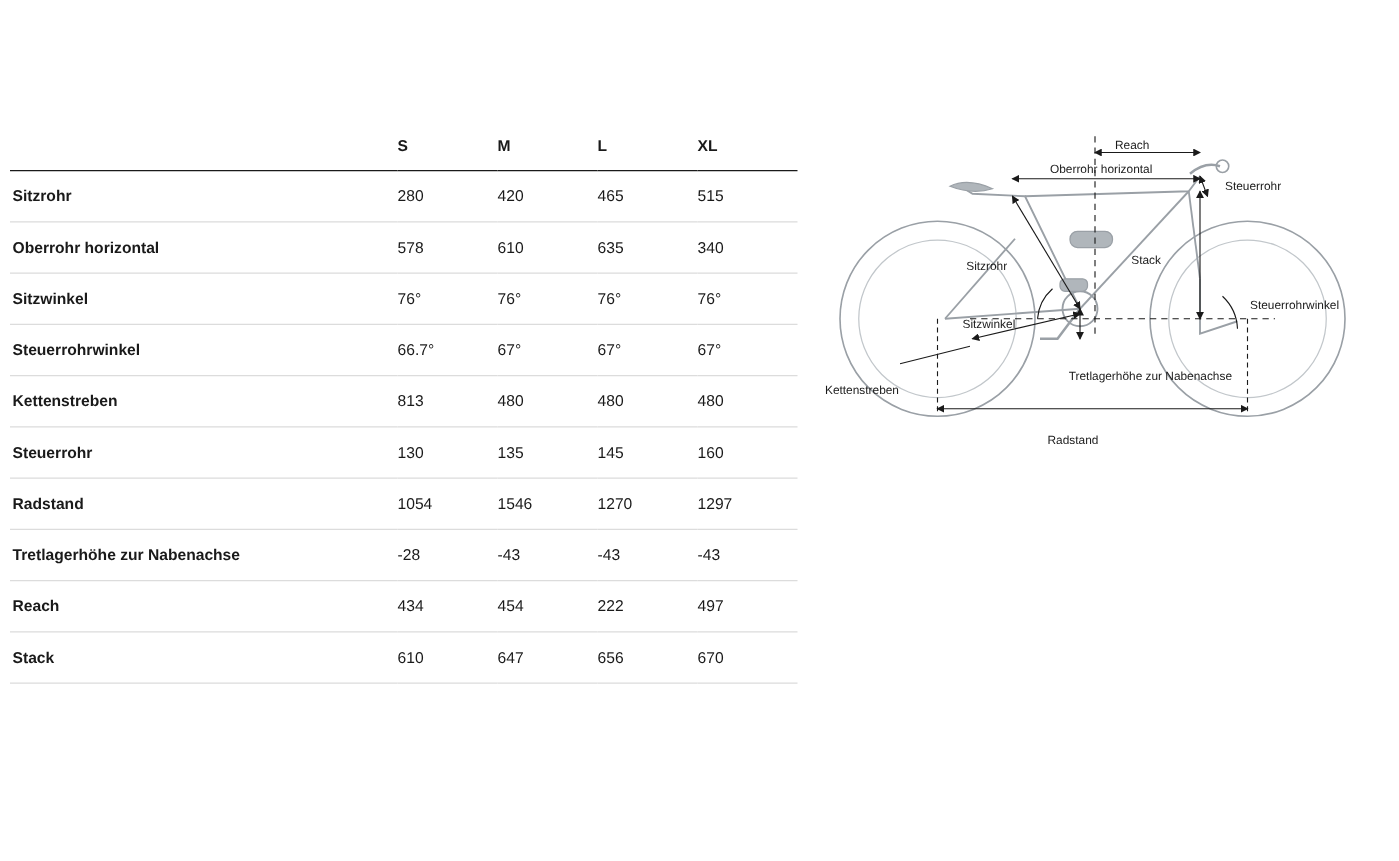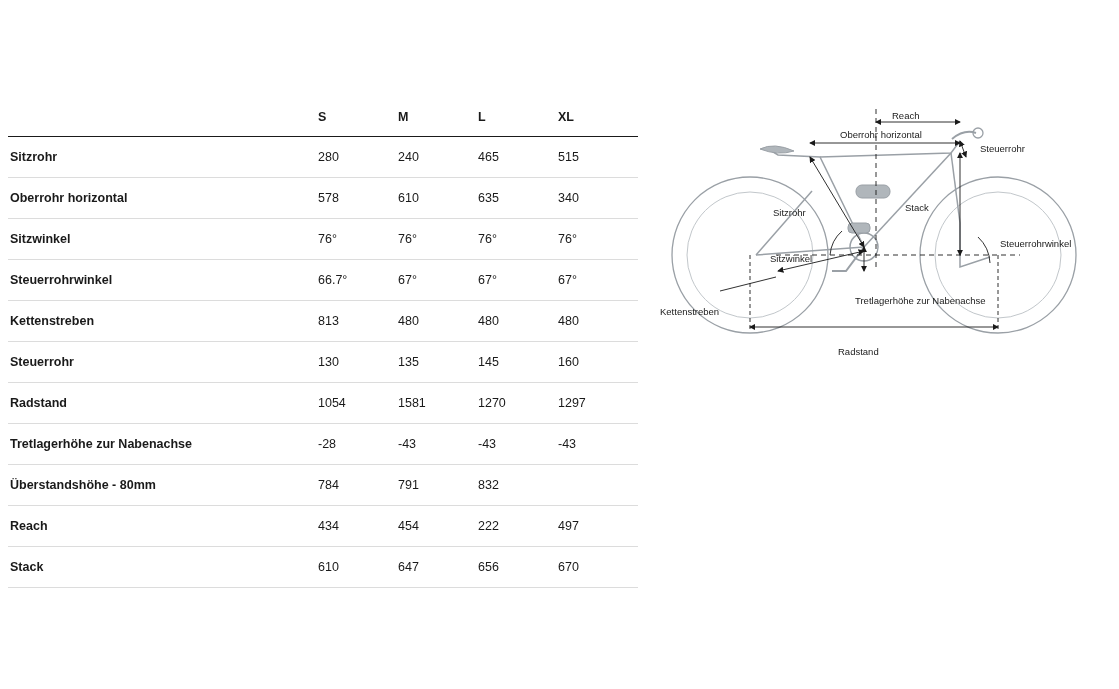--- a/index.html
+++ b/index.html
@@ -101,21 +101,21 @@
           <th>S</th>
           <th>M</th>
           <th>L</th>
           <th>XL</th>
         </tr>
       </thead>
       <tbody>
         <tr>
           <td class="rowlabel">Sitzrohr</td>
           <td>280</td>
-          <td>240</td>
+          <td>420</td>
           <td>465</td>
           <td>515</td>
         </tr>
         <tr>
           <td class="rowlabel">Oberrohr horizontal</td>
           <td>578</td>
           <td>610</td>
           <td>635</td>
           <td>340</td>
         </tr>
@@ -143,37 +143,30 @@
         <tr>
           <td class="rowlabel">Steuerrohr</td>
           <td>130</td>
           <td>135</td>
           <td>145</td>
           <td>160</td>
         </tr>
         <tr>
           <td class="rowlabel">Radstand</td>
           <td>1054</td>
-          <td>1581</td>
+          <td>1546</td>
           <td>1270</td>
           <td>1297</td>
         </tr>
         <tr>
           <td class="rowlabel">Tretlagerhöhe zur Nabenachse</td>
           <td>-28</td>
           <td>-43</td>
           <td>-43</td>
           <td>-43</td>
-        </tr>
-        <tr>
-          <td class="rowlabel">Überstandshöhe - 80mm</td>
-          <td>784</td>
-          <td>791</td>
-          <td>832</td>
-          <td></td>
         </tr>
         <tr>
           <td class="rowlabel">Reach</td>
           <td>434</td>
           <td>454</td>
           <td>222</td>
           <td>497</td>
         </tr>
         <tr>
           <td class="rowlabel">Stack</td>

